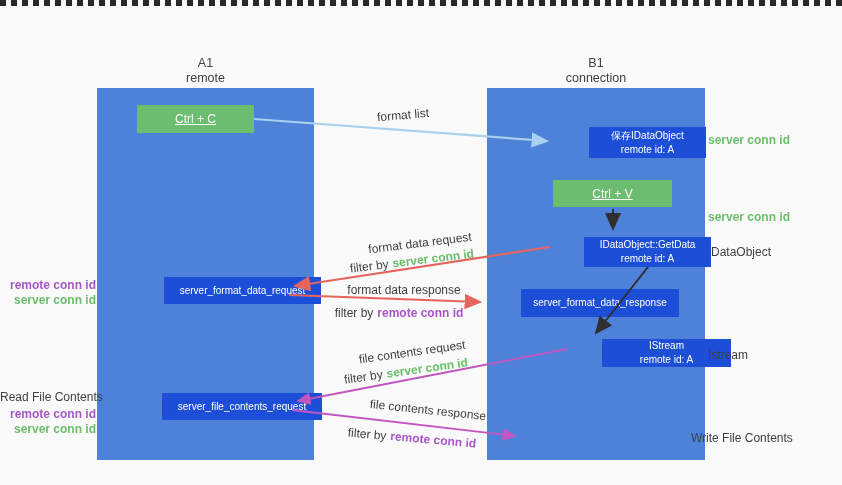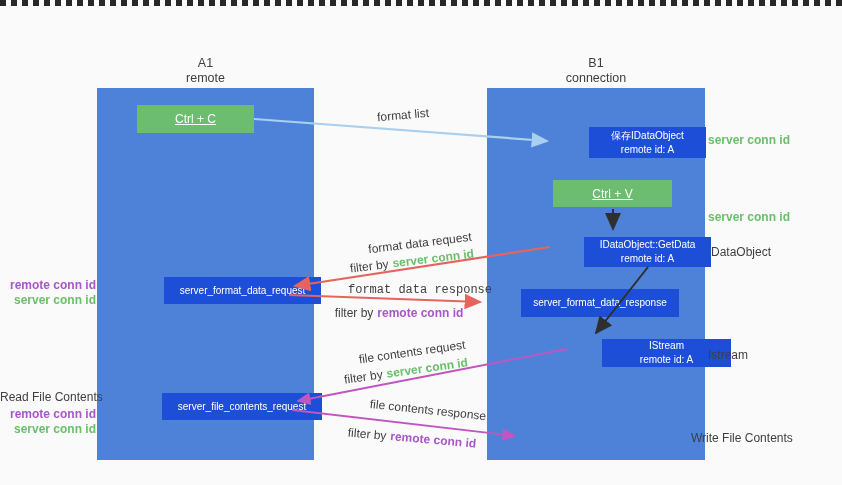--- a/index.html
+++ b/index.html
@@ -81,21 +81,21 @@
   </div>
 
 
   <div class="albl" style="left:403px;top:115px;transform:translate(-50%,-50%) rotate(-5deg);">format list</div>
 
   <div class="albl" style="left:420px;top:243px;transform:translate(-50%,-50%) rotate(-7deg);">format data request</div>
   <div class="albl" style="left:412px;top:261px;transform:translate(-50%,-50%) rotate(-7deg);">
     <span>filter by</span><span class="bold-green filter-gap">server conn id</span>
   </div>
 
-  <div class="albl" style="left:420px;top:290px;transform:translate(-50%,-50%);font-family:Liberation Mono, monospace;">format data response</div>
+  <div class="albl" style="left:404px;top:290px;transform:translate(-50%,-50%);">format data response</div>
   <div class="albl" style="left:399px;top:313px;transform:translate(-50%,-50%);">
     <span>filter by</span><span class="bold-purple filter-gap">remote conn id</span>
   </div>
 
   <div class="albl" style="left:412px;top:352px;transform:translate(-50%,-50%) rotate(-8deg);">file contents request</div>
   <div class="albl" style="left:406px;top:371px;transform:translate(-50%,-50%) rotate(-8deg);">
     <span>filter by</span><span class="bold-green filter-gap">server conn id</span>
   </div>
 
   <div class="albl" style="left:428px;top:410px;transform:translate(-50%,-50%) rotate(6deg);">file contents response</div>

